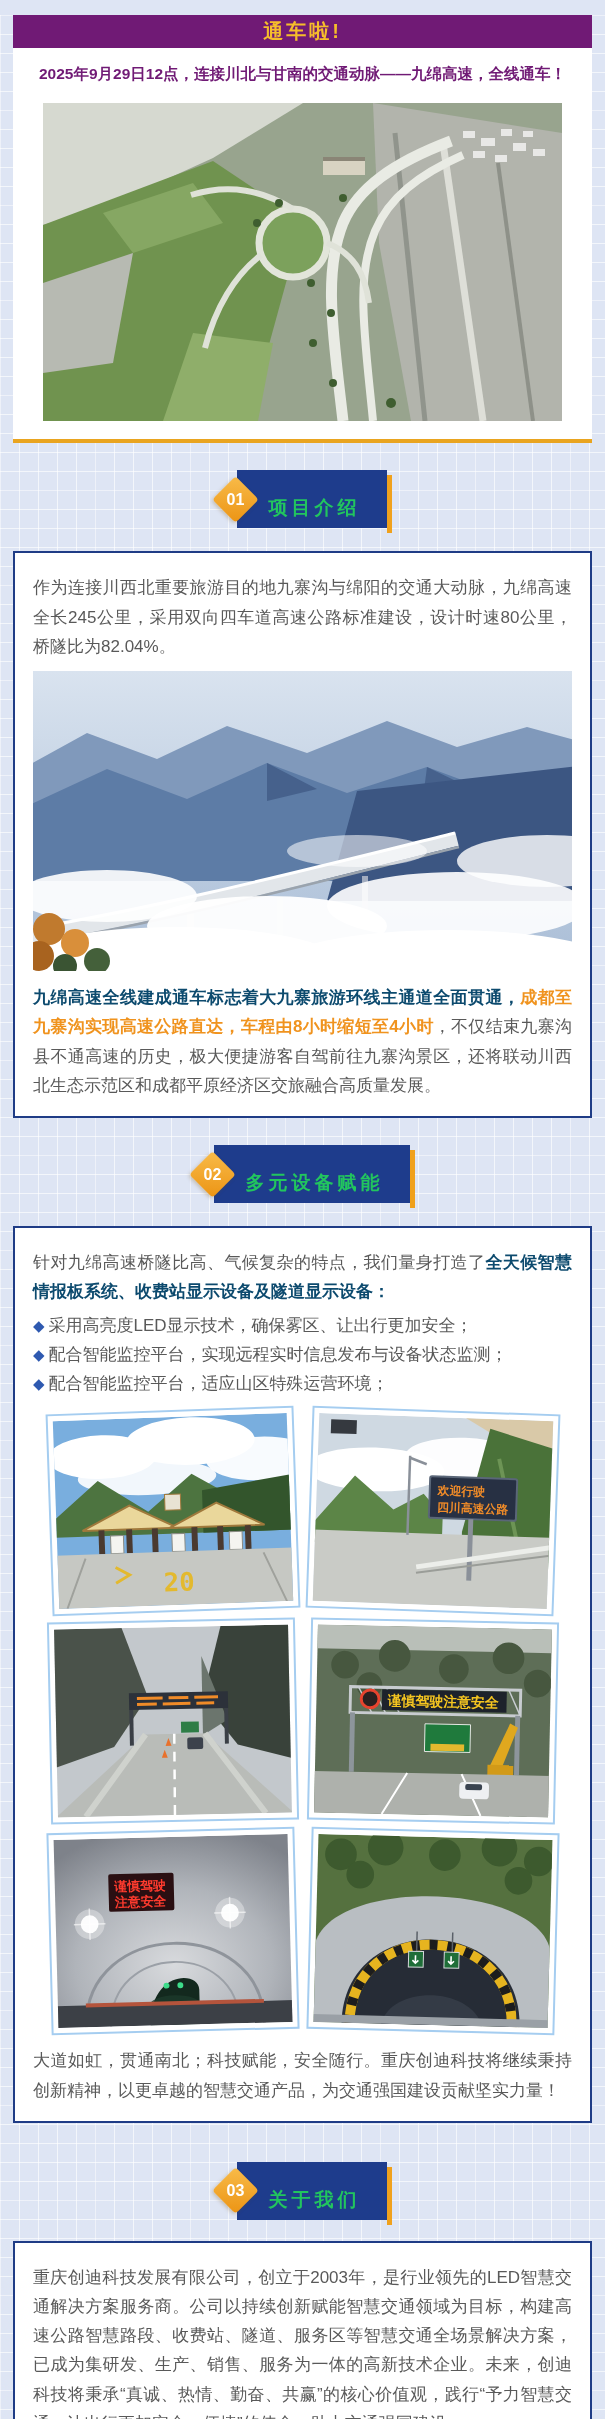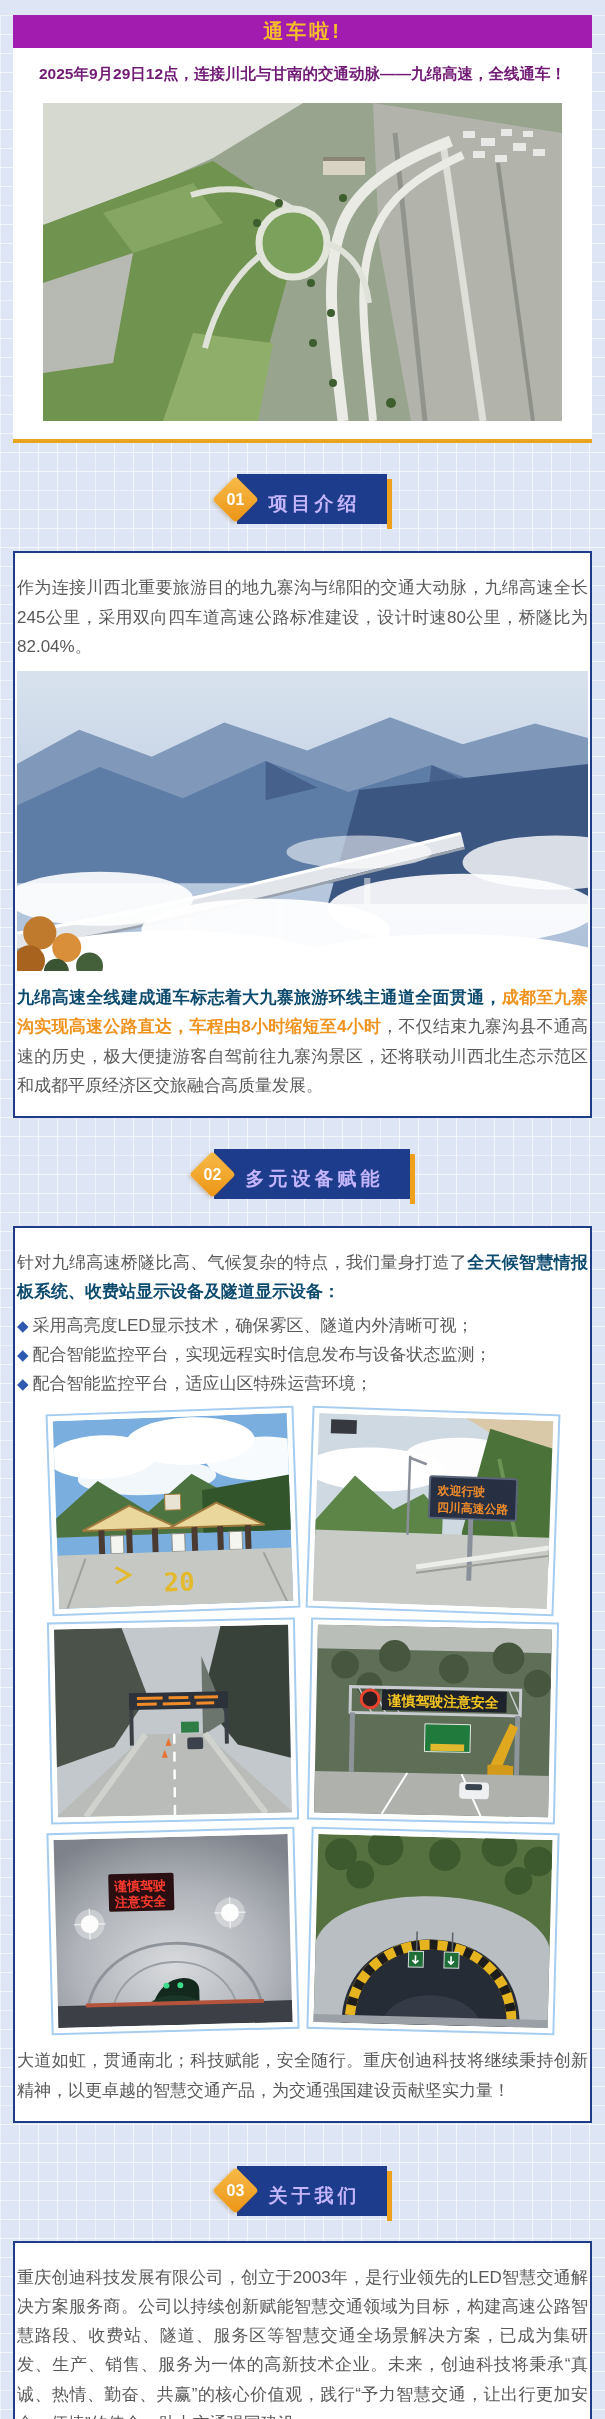--- a/index.html
+++ b/index.html
@@ -11,38 +11,38 @@
       linear-gradient(rgba(255,255,255,.65) 1px, transparent 1px),
       linear-gradient(90deg, rgba(255,255,255,.65) 1px, transparent 1px),
       linear-gradient(rgba(176,192,230,.38) 1px, transparent 1px),
       linear-gradient(90deg, rgba(176,192,230,.38) 1px, transparent 1px);
     background-size:19px 19px,19px 19px,95px 95px,95px 95px;
     padding-bottom:24px;
   }
   .card{margin:0 13px;background:#fff;}
   
   .card-top{padding-bottom:0;border-bottom:4px solid #e9a41f;}
-  .banner{height:33px;line-height:33px;background:#a21caf;text-align:center;
+  .banner{height:33px;line-height:33px;background:#701a75;text-align:center;
           color:#f6bd2b;font-size:20px;font-weight:bold;letter-spacing:3px;}
   .date-line{padding:15px 10px 12px;text-align:center;color:#701a75;
              font-size:15.5px;font-weight:bold;line-height:1.45;}
   .aerial-wrap{width:519px;height:318px;margin:6px auto 18px;overflow:hidden;}
   .aerial-wrap svg,.bridge-wrap svg,.frame svg{display:block;width:100%;height:100%;}
   
   .sec-header{display:flex;justify-content:center;align-items:center;height:46px;margin-top:33px;}
   .sec-diamond{width:33px;height:33px;background:linear-gradient(135deg,#f8bb49,#ec9414);
                transform:rotate(45deg);border-radius:4px;z-index:2;margin-right:-15px;
                display:flex;align-items:center;justify-content:center;
                box-shadow:0 2px 4px rgba(120,80,0,.25);}
   .sec-diamond span{transform:rotate(-45deg);color:#fff;font-weight:bold;font-size:16px;}
-  .sec-title-box{position:relative;background:#1e3c8c;color:#c4b5fd;font-size:19px;font-weight:bold;
-                 letter-spacing:4px;padding:17px 26px 7px 32px;}
+  .sec-title-box{position:relative;background:#1e3c8c;color:#22c55e;font-size:19px;font-weight:bold;
+                 letter-spacing:4px;padding:25px 26px 7px 32px;}
   .sec-bar{position:absolute;right:-5px;top:5px;width:5px;height:100%;background:#f0a11c;}
   
-  .card-bordered{border:2px solid #1f3c86;margin-top:29px;padding:20px 2px 16px;}
+  .card-bordered{border:2px solid #1f3c86;margin-top:29px;padding:20px 18px 16px;}
   .card-bordered p{margin:0;color:#595959;font-size:17px;line-height:1.72;text-align:justify;}
   .b-dark{font-weight:bold;color:#0c4a6e;}
   .b-orange{font-weight:bold;color:#f0931e;}
   .bullets{margin-top:4px;}
   .bullet{display:flex;align-items:flex-start;color:#595959;font-size:17px;line-height:1.72;}
   .bullet .dia{color:#2e59b0;margin-right:4px;font-size:15px;line-height:29px;}
   .bridge-wrap{width:100%;height:300px;margin:10px auto 12px;overflow:hidden;}
   
   .photo-grid{display:flex;flex-wrap:wrap;justify-content:center;gap:8px 12px;margin:12px 0 14px;}
   .frame{background:#fff;border:2px solid #a5cdf0;padding:5px;width:248px;height:202px;
@@ -180,21 +180,21 @@
     </div>
   </div>
 
   <div class="card card-bordered">
     <p>
       <span>针对九绵高速桥隧比高、气候复杂的特点，我们量身打造了</span><span class="b-dark">全天候智慧情报板系统、收费站显示设备及隧道显示设备：</span>
     </p>
     <div class="bullets">
       <div class="bullet">
         <span class="dia">◆</span>
-        <span>采用高亮度LED显示技术，确保雾区、隧道内外清晰可视；</span>
+        <span>采用高亮度LED显示技术，确保雾区、让出行更加安全；</span>
       </div>
       <div class="bullet">
         <span class="dia">◆</span>
         <span>配合智能监控平台，实现远程实时信息发布与设备状态监测；</span>
       </div>
       <div class="bullet">
         <span class="dia">◆</span>
         <span>配合智能监控平台，适应山区特殊运营环境；</span>
       </div>
     </div>

